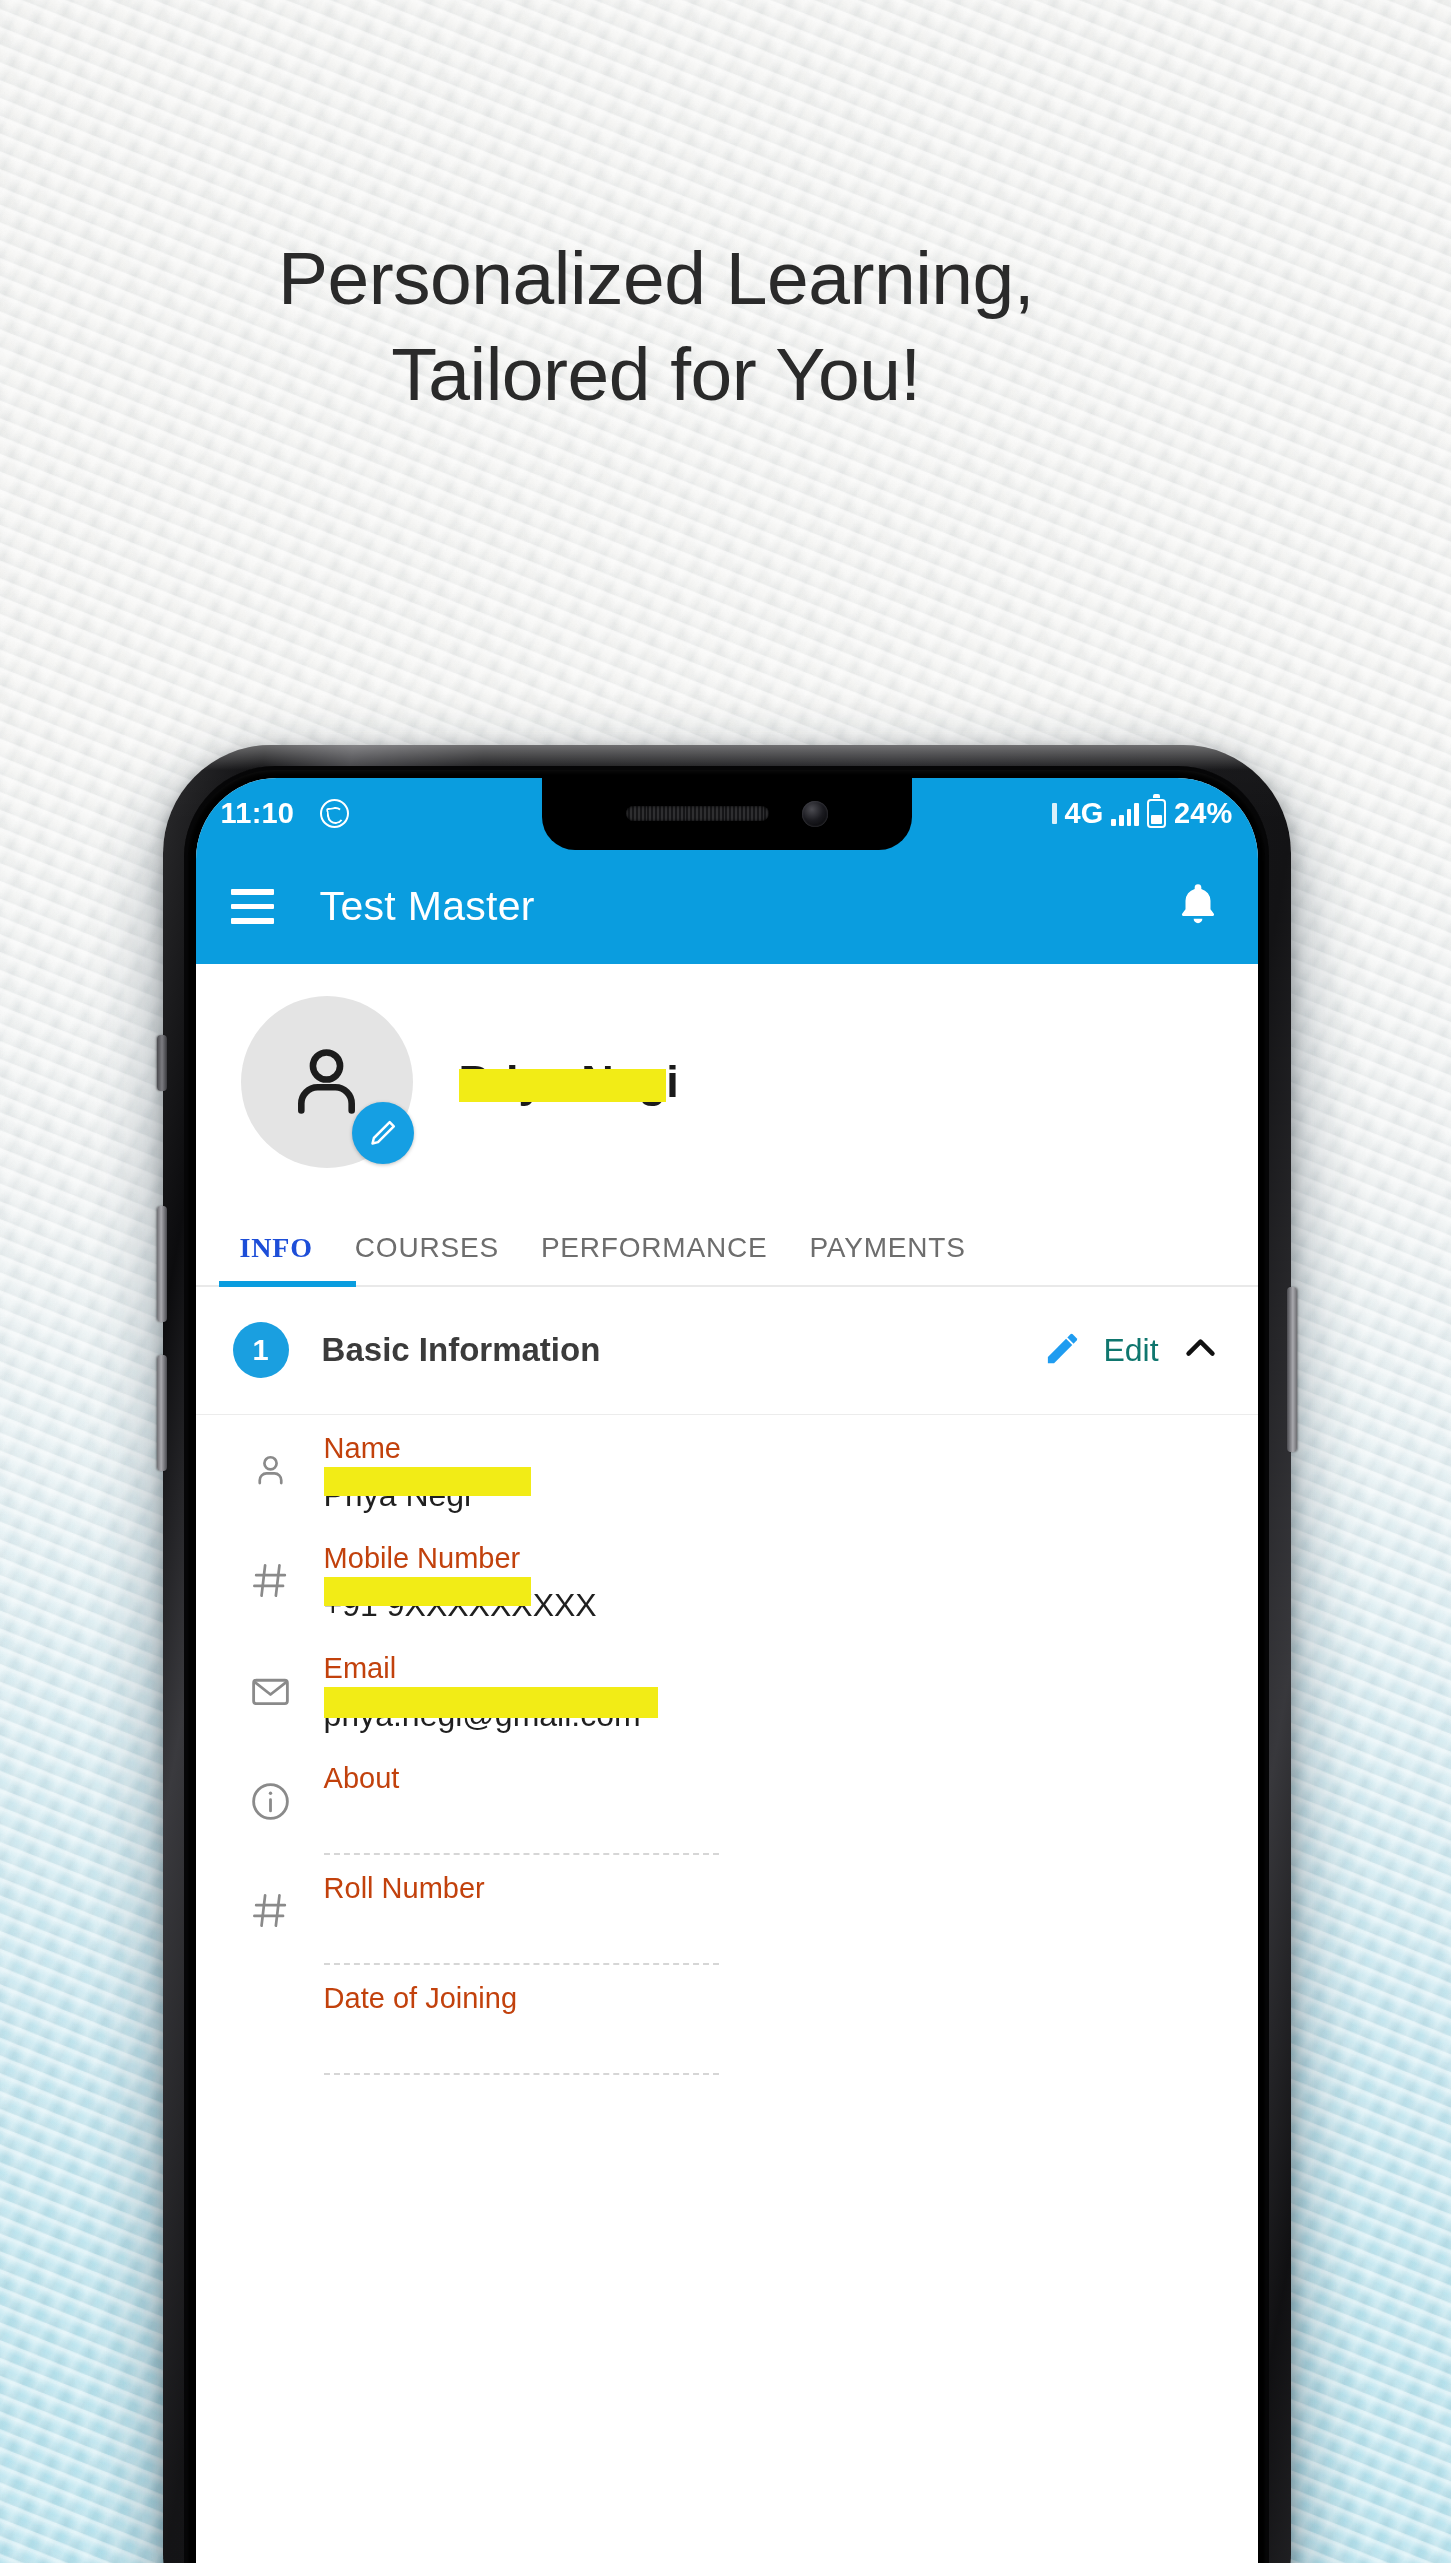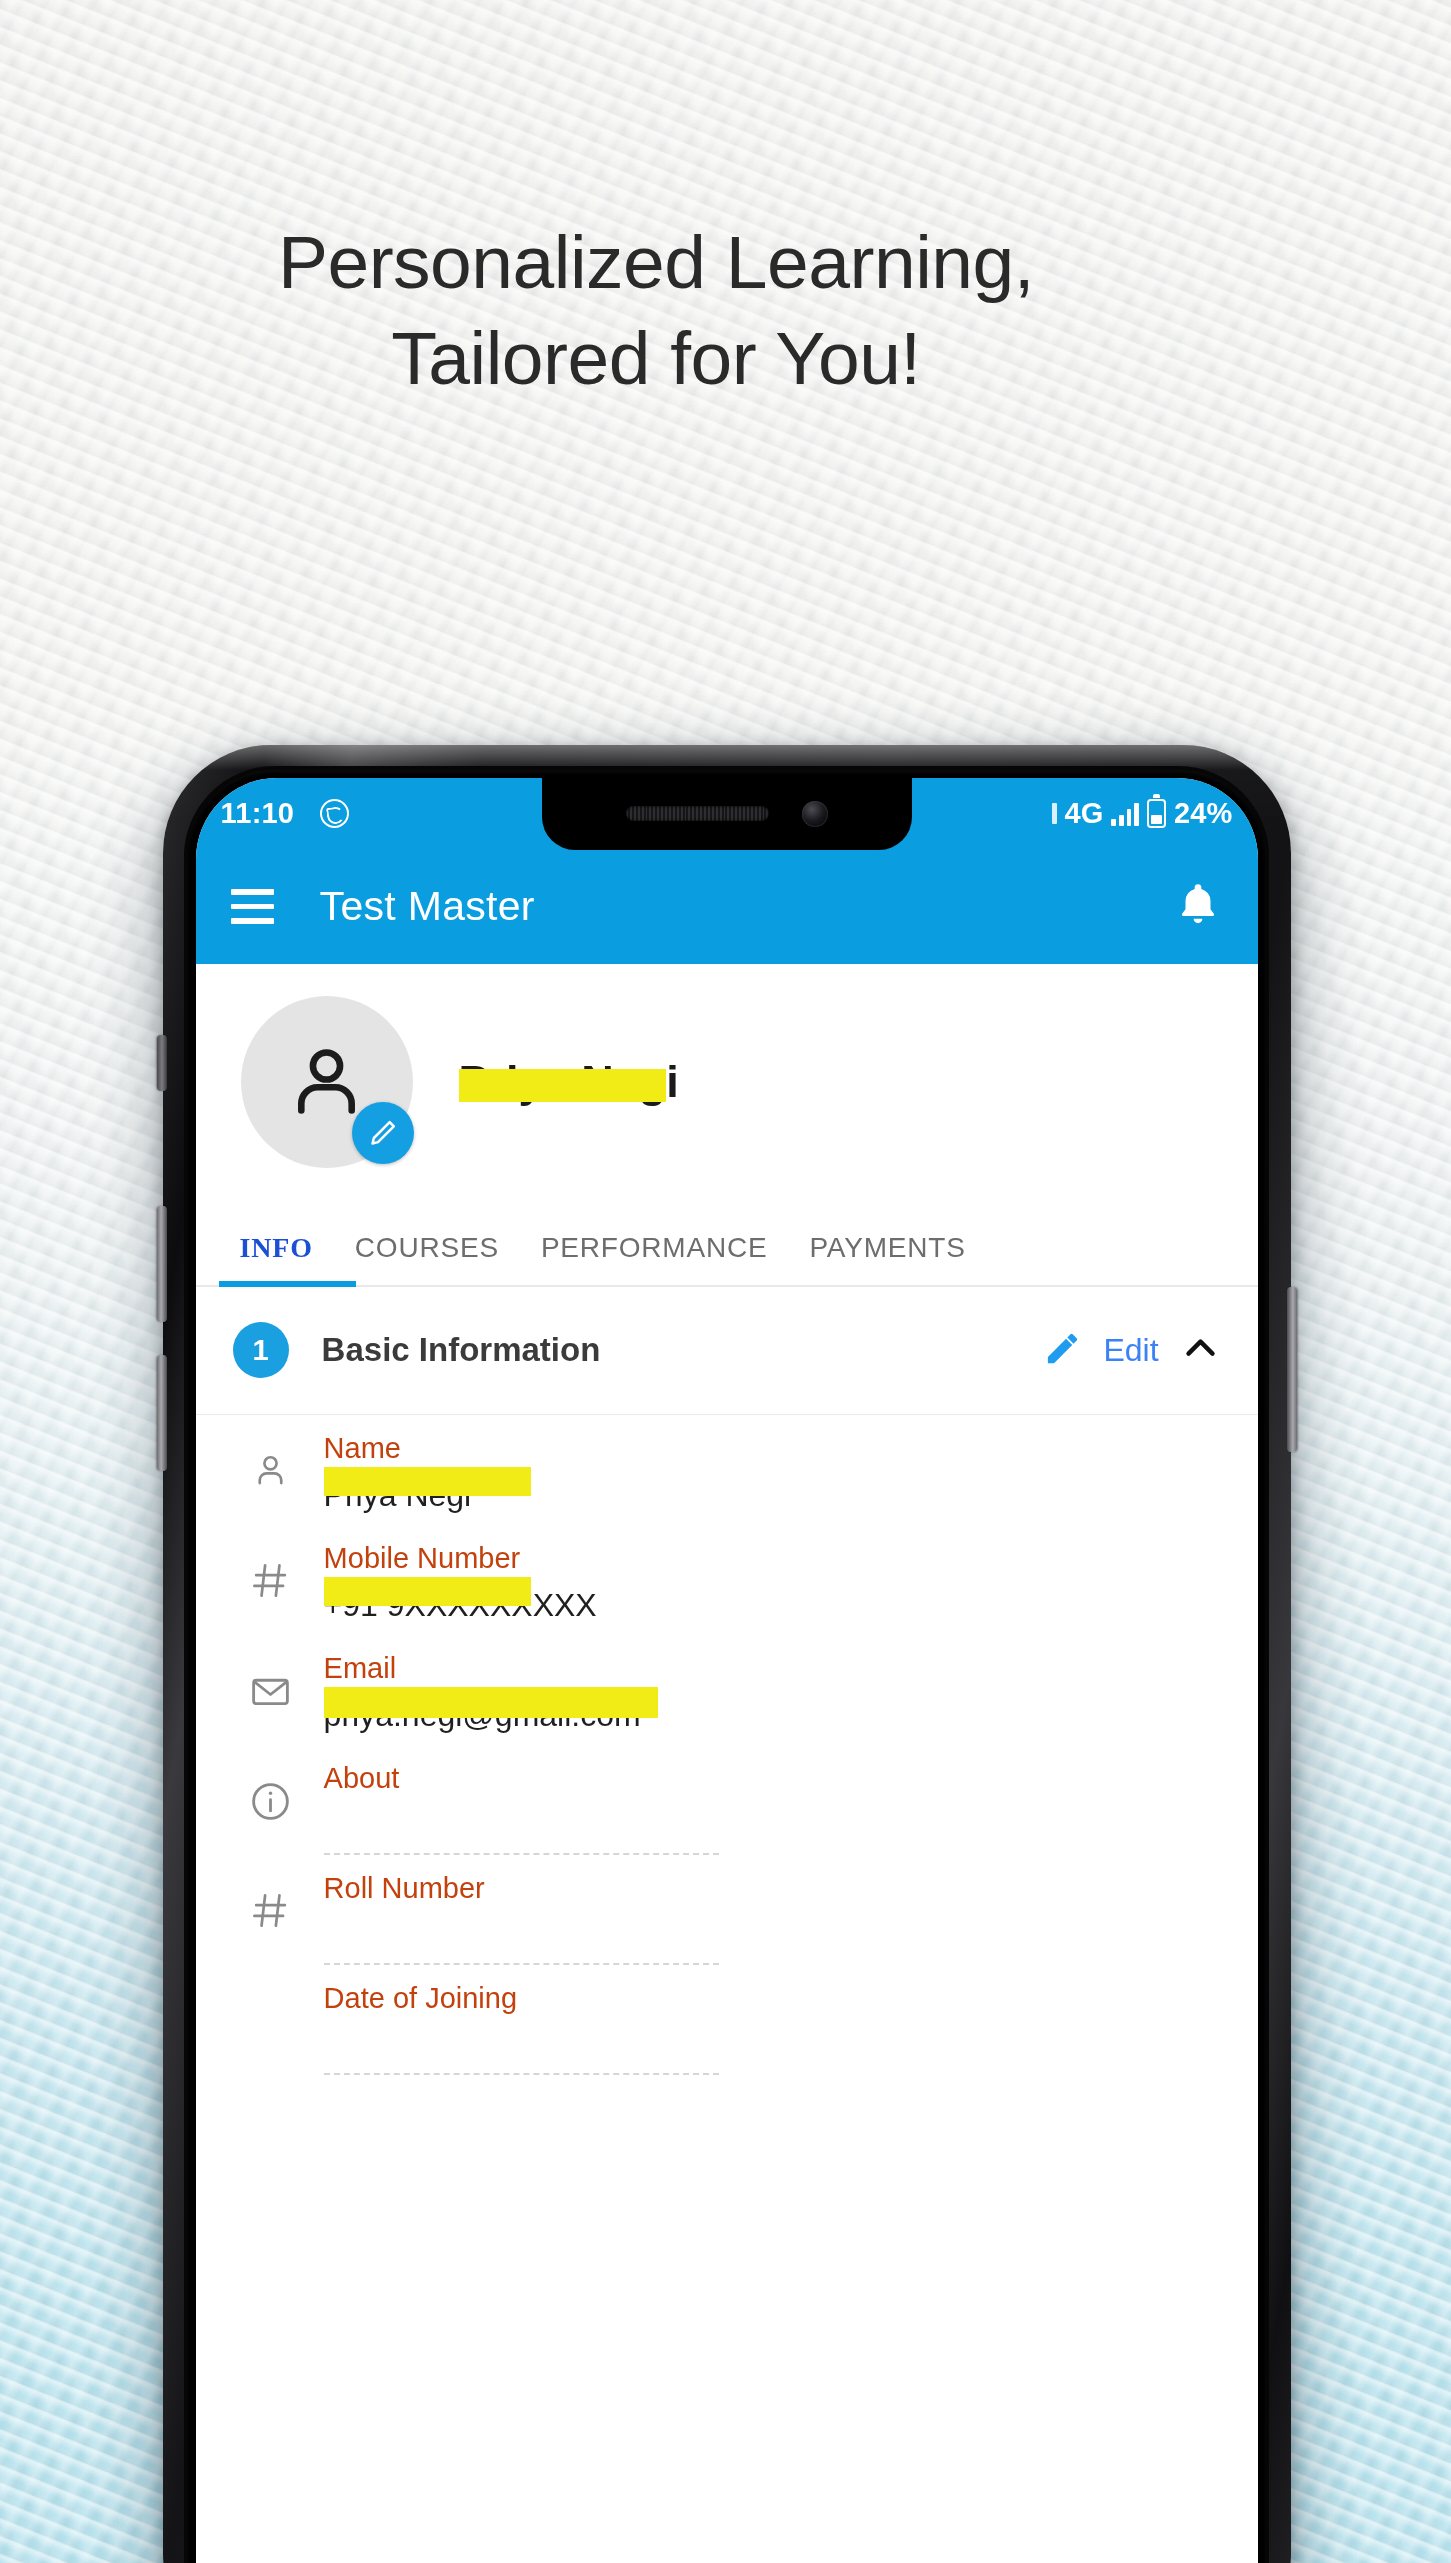--- a/index.html
+++ b/index.html
@@ -50,21 +50,21 @@
         rgba(255,255,255,0.0) 13.6px,
         rgba(160,172,180,0.06) 20.3px,
         rgba(255,255,255,0.20) 32px);
     opacity: .9;
     pointer-events: none;
   }
 
   
   #headline {
     position: absolute;
-    top: 214px;
+    top: 230px;
     left: 0;
     width: 1312px;
     text-align: center;
     z-index: 5;
     color: #2a2a2a;
     font-size: 75px;
     line-height: 1.28;
     font-weight: 400;
     letter-spacing: -0.5px;
     font-family: "Liberation Sans", sans-serif;
@@ -288,21 +288,21 @@
   }
   #step-badge {
     width: 56px; height: 56px; border-radius: 50%;
     background: #1a9fe0; color: #fff;
     display:flex; align-items:center; justify-content:center;
     font-size: 29px; font-weight: 600;
     flex: 0 0 auto;
   }
   #section-title { margin-left: 33px; font-size: 33px; font-weight: bold; color: #3b3b3b; }
   #section-actions { margin-left:auto; display:flex; align-items:center; gap:21px; }
-  #edit-label { color:#3b82f6; font-size: 32px; }
+  #edit-label { color:#0f766e; font-size: 32px; }
 
   
   #fields { background:#fff; padding: 9.7px 0 0 0; }
   .field {
     display: flex;
     align-items: flex-start;
     padding: 0 43px;
     height: 110px;
   }
   .f-icon {

